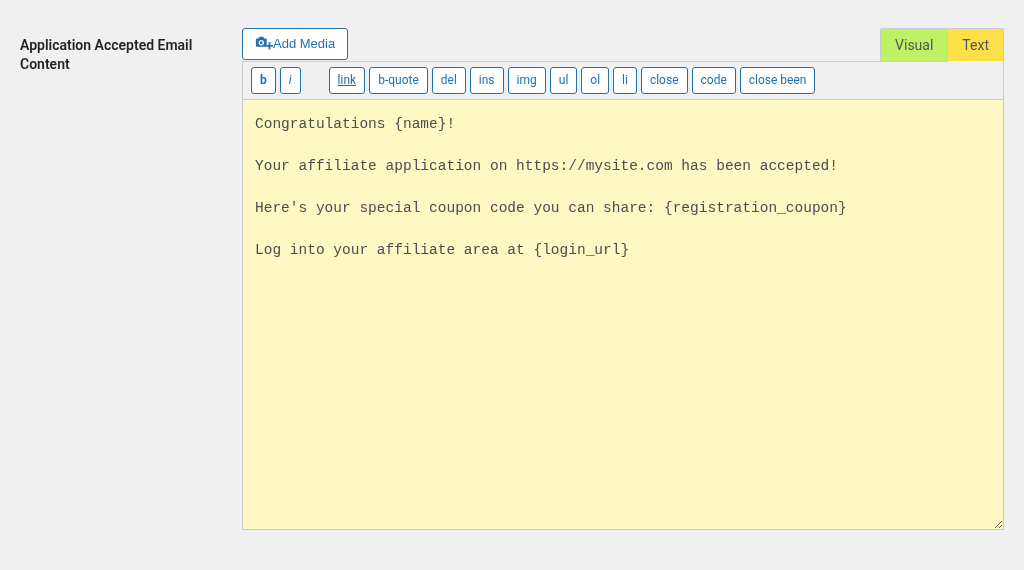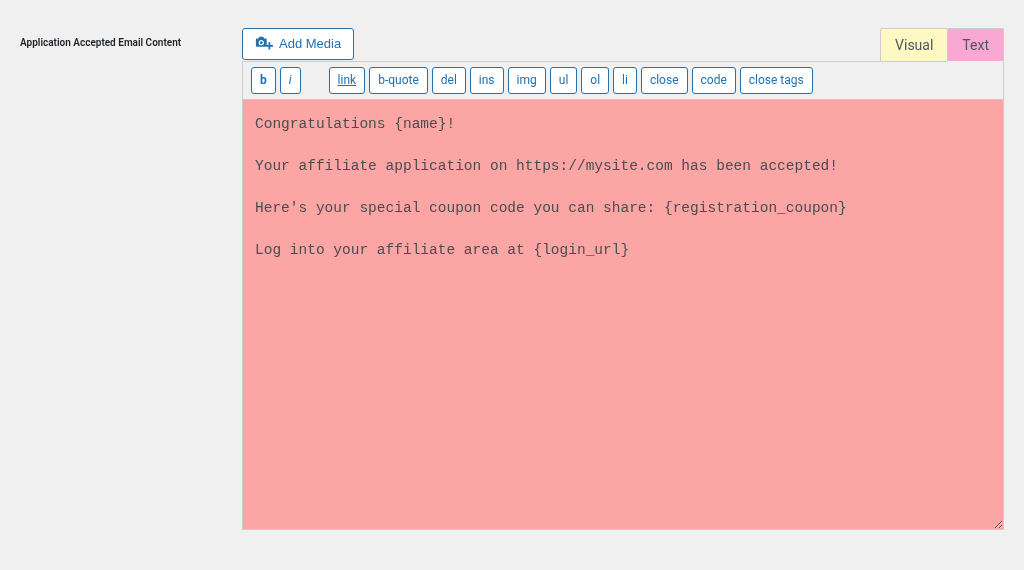--- a/index.html
+++ b/index.html
@@ -16,37 +16,36 @@
     padding: 28px 20px 20px 20px;
     gap: 22px;
   }
   .label-col {
     width: 200px;
     flex-shrink: 0;
     padding-top: 8px;
   }
   .label-col .label {
     font-weight: 600;
-    font-size: 10px;
+    font-size: 14px;
     color: #1d2327;
     line-height: 1.35;
   }
   .editor-col {
     flex: 1;
   }
   .editor-top {
     display: flex;
     align-items: flex-start;
     justify-content: space-between;
     margin-bottom: 0;
   }
   .add-media-btn {
     display: inline-flex;
     align-items: center;
-    gap: 6px;
     border: 1px solid #2271b1;
     background: #fff;
     color: #2271b1;
     padding: 6px 12px;
     border-radius: 3px;
     font-size: 13px;
     cursor: pointer;
     line-height: 1.4;
   }
   .add-media-icon {
@@ -65,28 +64,28 @@
     font-size: 14px;
     color: #50575e;
     background: #ebebeb;
     border: 1px solid #ccc;
     border-bottom: 1px solid #ccc;
     cursor: pointer;
     margin-left: -1px;
     border-radius: 2px 2px 0 0;
   }
   .tab.active {
-    background: #f9a8d4;
+    background: #fde047;
     border-bottom-color: #f0f0f1;
     color: #50575e;
     position: relative;
     z-index: 2;
   }
   .tab.inactive {
-    background: #fef9c3;
+    background: #bef264;
   }
   .toolbar-row {
     background: #f0f0f1;
     border: 1px solid #ccc;
     padding: 5px 8px;
     display: flex;
     flex-wrap: wrap;
     gap: 4px;
     border-top-left-radius: 0;
     margin-top: -1px;
@@ -102,21 +101,21 @@
     line-height: 1.6;
     font-family: inherit;
   }
   .qt-btn.bold { font-weight: bold; }
   .qt-btn.italic { font-style: italic; }
   .qt-btn.underline { text-decoration: underline; margin-left: 24px; }
   .editor-area {
     width: 100%;
     border: 1px solid #ccc;
     border-top: none;
-    background: #fca5a5;
+    background: #fef9c3;
     padding: 14px 12px;
     font-family: Menlo, Consolas, "Courier New", monospace;
     font-size: 14.5px;
     line-height: 1.45;
     color: #4b4d51;
     resize: both;
     min-height: 430px;
     outline: none;
     white-space: pre-wrap;
   }
@@ -152,21 +151,21 @@
       <button class="qt-btn underline">link</button>
       <button class="qt-btn">b-quote</button>
       <button class="qt-btn">del</button>
       <button class="qt-btn">ins</button>
       <button class="qt-btn">img</button>
       <button class="qt-btn">ul</button>
       <button class="qt-btn">ol</button>
       <button class="qt-btn">li</button>
       <button class="qt-btn">close</button>
       <button class="qt-btn">code</button>
-      <button class="qt-btn">close tags</button>
+      <button class="qt-btn">close been</button>
     </div>
 
     <textarea class="editor-area" style="">Congratulations {name}!
 
 Your affiliate application on https://mysite.com has been accepted!
 
 Here's your special coupon code you can share: {registration_coupon}
 
 Log into your affiliate area at {login_url}</textarea>
   </div>

